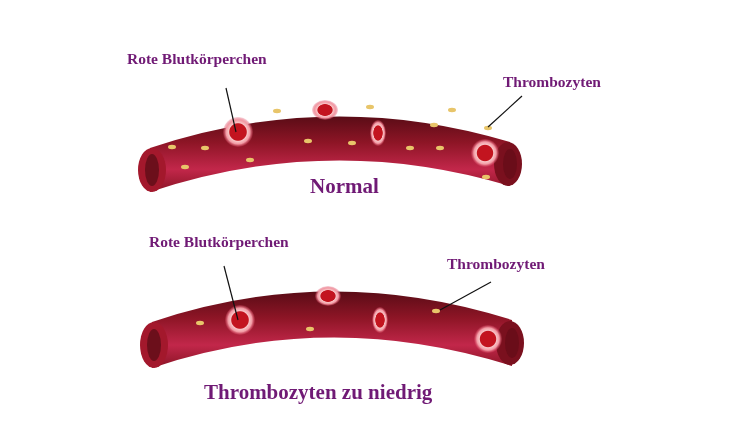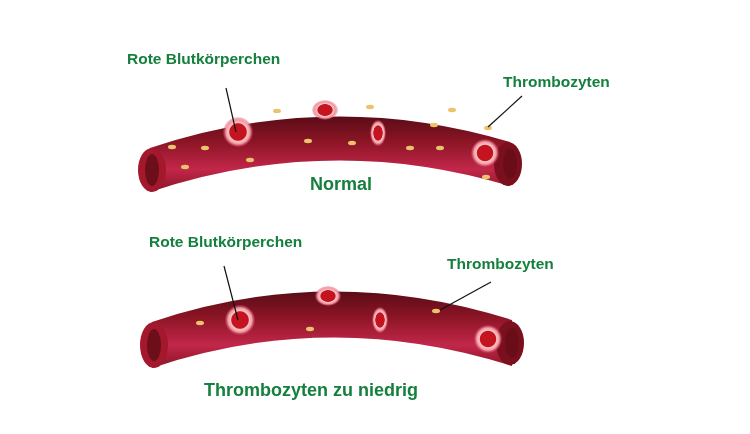--- a/index.html
+++ b/index.html
@@ -1,19 +1,19 @@
 <!DOCTYPE html>
 <html><head>
   <meta charset="utf-8">
   <style>
     html, body { margin:0; padding:0; background:#ffffff; }
     body { width:750px; height:434px; position:relative; overflow:hidden; font-family:"Liberation Sans", sans-serif; }
-    .lbl { position:absolute; font-weight:bold; color:#15803d; white-space:nowrap; }
+    .lbl { position:absolute; font-weight:bold; color:#701a75; white-space:nowrap;font-family:Liberation Serif, serif; }
     .small { font-size:15.5px; }
-    .big { font-size:18px; }
+    .big { font-size:21px; }
     svg { position:absolute; left:0; top:0; }
   </style>
 </head>
 <body>
 
 <svg width="750" height="434" viewBox="0 0 750 434">
   <defs>
     <linearGradient id="vg" x1="0" y1="0" x2="0" y2="1">
       <stop offset="0" stop-color="#5a0c16"></stop>
       <stop offset="0.35" stop-color="#8e1526"></stop>

